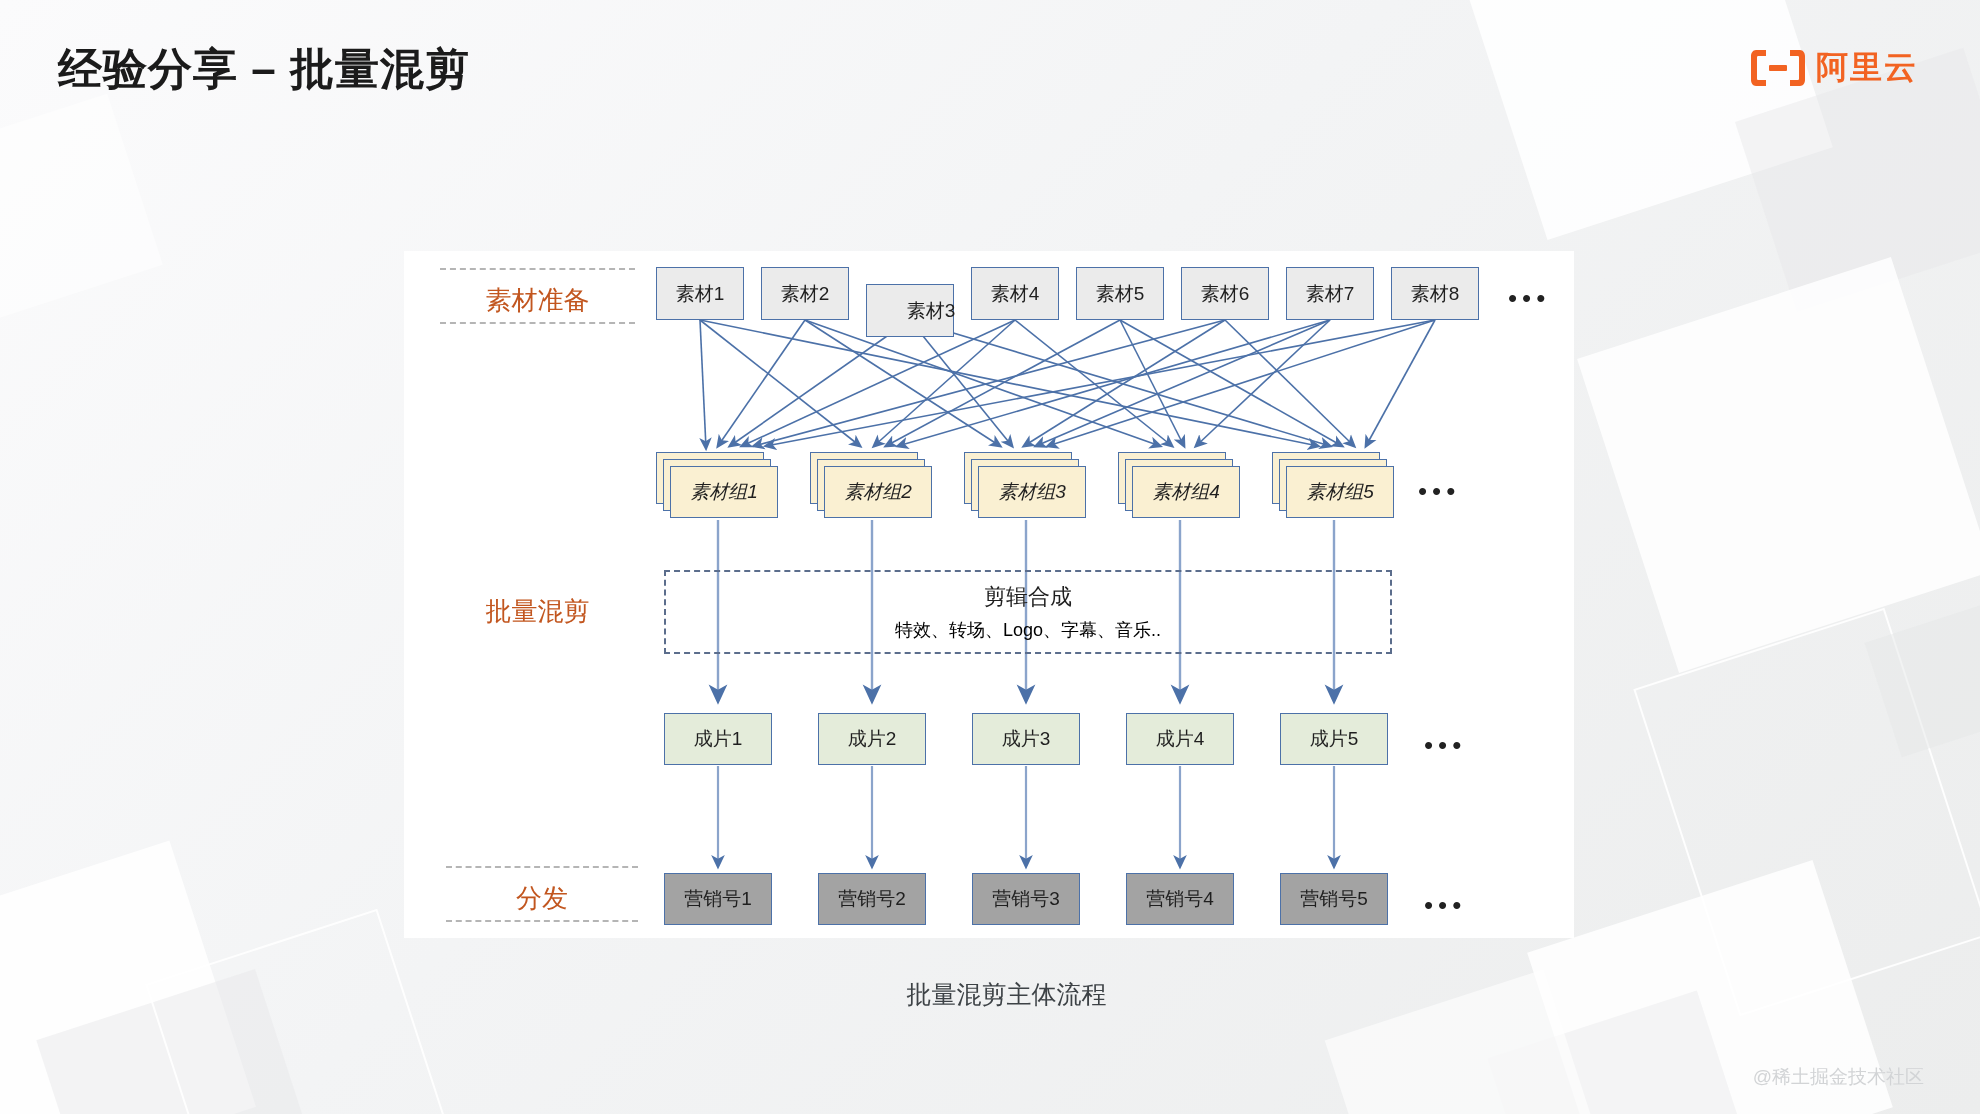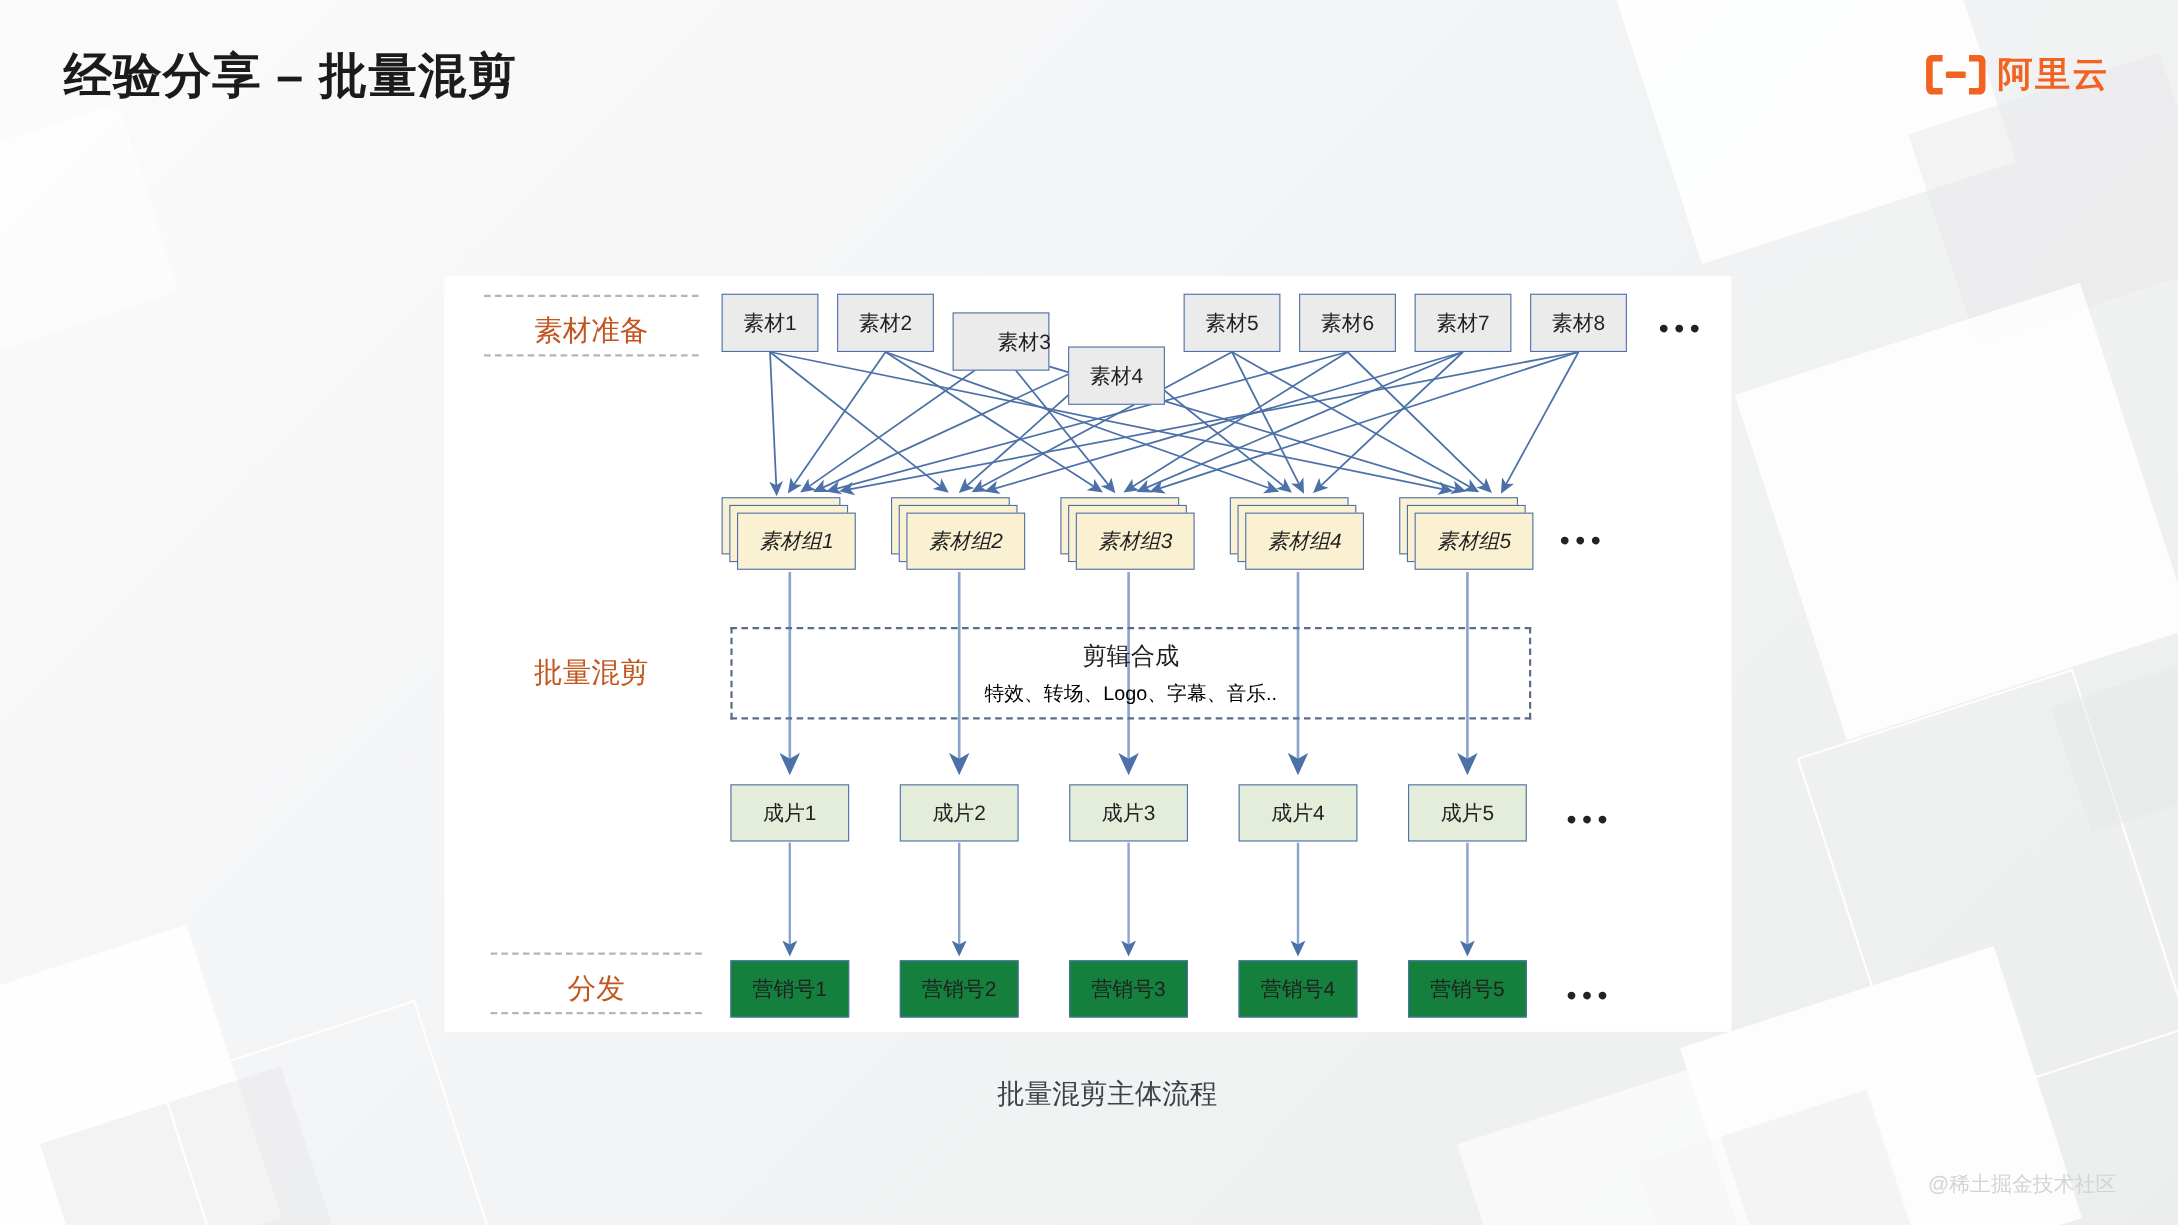--- a/index.html
+++ b/index.html
@@ -43,21 +43,21 @@
 
   
   .node{
     position:absolute;display:flex;align-items:center;justify-content:center;
     font-size:19px;color:#1f1f1f;box-sizing:border-box;
     font-family:"Liberation Sans","DejaVu Sans",sans-serif;
     white-space:nowrap;
   }
   .n-material{background:#ebebeb;border:1.6px solid #4c71a8;}
   .n-final   {background:#e4ecda;border:1.6px solid #4c71a8;}
-  .n-channel {background:#15803d;border:1.6px solid #4c71a8;}
+  .n-channel {background:#a3a3a3;border:1.6px solid #4c71a8;}
 
   
   .stack{position:absolute;}
   .stack .card{
     position:absolute;background:#faf0d2;border:1.6px solid #4c71a8;box-sizing:border-box;
   }
   .stack .card.c1{left:0;top:0;}
   .stack .card.c2{left:7px;top:7px;}
   .stack .card.c3{left:14px;top:14px;display:flex;align-items:center;justify-content:center;
      font-size:19px;color:#1f1f1f;white-space:nowrap;font-style:italic;}
@@ -189,21 +189,21 @@
     <path d="M872,766 L872,866" marker-end="url(#ahb)"></path>
     <path d="M1026,766 L1026,866" marker-end="url(#ahb)"></path>
     <path d="M1180,766 L1180,866" marker-end="url(#ahb)"></path>
     <path d="M1334,766 L1334,866" marker-end="url(#ahb)"></path>
   </g>
 </svg>
 
 <div class="node n-material" style="left:656px;top:267px;width:88px;height:53px;">素材1</div>
 <div class="node n-material" style="left:761px;top:267px;width:88px;height:53px;">素材2</div>
 <div class="node n-material" style="left:866px;top:284px;width:88px;height:53px;padding-left:42px;">素材3</div>
-<div class="node n-material" style="left:971px;top:267px;width:88px;height:53px;margin-top:48px;">素材4</div>
+<div class="node n-material" style="left:971px;top:267px;width:88px;height:53px;">素材4</div>
 <div class="node n-material" style="left:1076px;top:267px;width:88px;height:53px;">素材5</div>
 <div class="node n-material" style="left:1181px;top:267px;width:88px;height:53px;text-align:right;">素材6</div>
 <div class="node n-material" style="left:1286px;top:267px;width:88px;height:53px;">素材7</div>
 <div class="node n-material" style="left:1391px;top:267px;width:88px;height:53px;">素材8</div>
 <div class="dots" style="left:1508px;top:285px;">•••</div>
 
 <div class="stack" style="left:656px;top:452px;width:122px;height:66px;">
   <div class="card c1" style="width:108px;height:52px;"></div>
   <div class="card c2" style="width:108px;height:52px;"></div>
   <div class="card c3" style="width:108px;height:52px;">素材组1</div>

